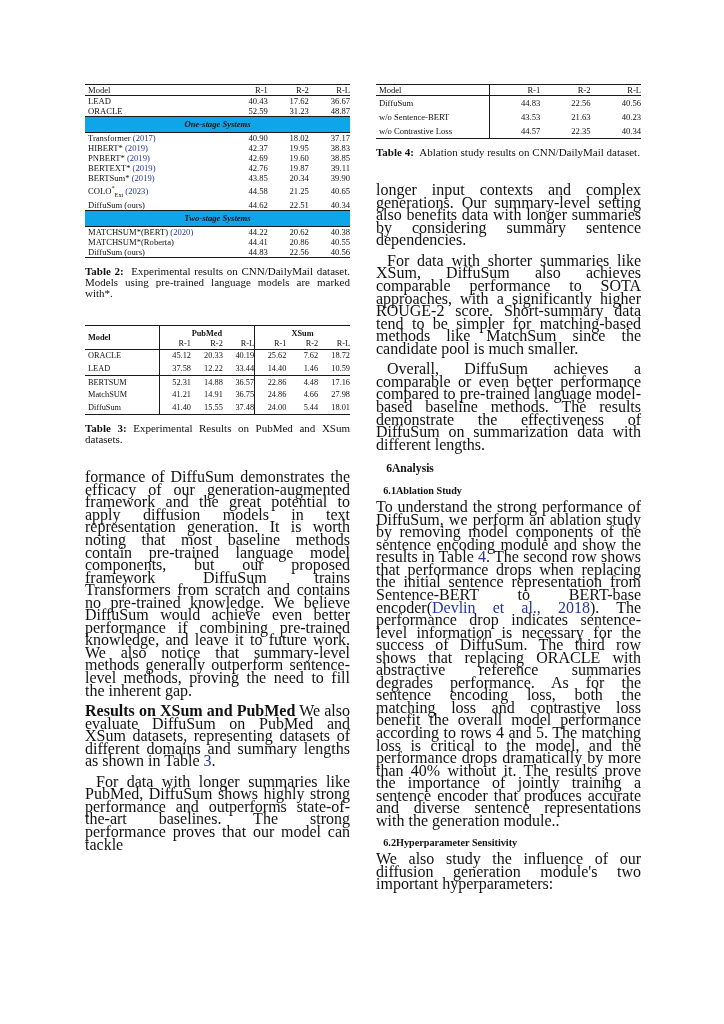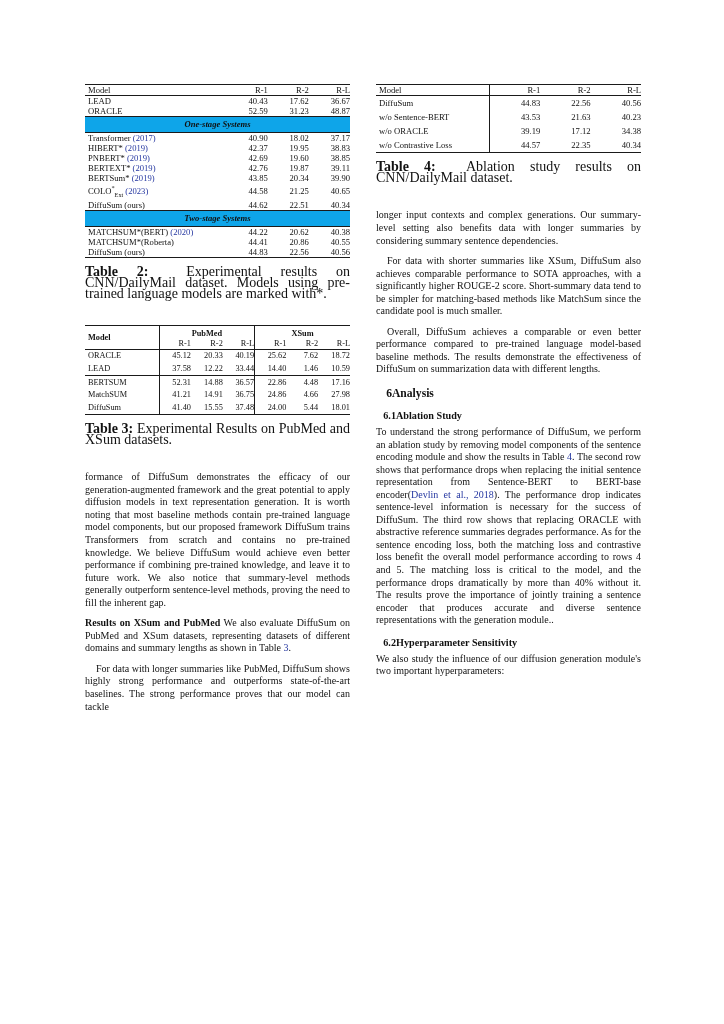--- a/index.html
+++ b/index.html
@@ -21,21 +21,21 @@
     left:85px; top:84px;
     width:556px;
     display:flex;
     justify-content:space-between;
   }
   .col{width:265px;}
   .col.right{width:265px;}
 
   p.body{
     margin:0 0 0 0;
-    font-size:10px;
+    font-size:16px;
     line-height:12.55px;
     text-align:justify;
     text-justify:inter-word;
     hyphens:none;
   }
   p.body + p.body{margin-top:8px;}
   .indent{text-indent:11px;}
   .cite{color:#2436a0;}
   .bld{font-weight:bold;}
 
@@ -80,21 +80,21 @@
     background:#0ea5e9;
     text-align:center;
     font-weight:bold;
     font-style:italic;
     padding:2.4px 0 2.6px 0;
     border-top:0.8px solid #1a1a1a;
     border-bottom:0.8px solid #1a1a1a;
   }
 
   .caption{
-    font-size:14px;
+    font-size:11px;
     line-height:11.2px;
     text-align:justify;
     margin:8px 0 0 0;
   }
   .caption .cl{white-space:nowrap;}
 
   .tbl-block{margin-bottom:0;}
   .spacer-lg{height:26px;}
 
   
@@ -313,26 +313,20 @@
             <td class="num vl b">44.83</td>
             <td class="num b">22.56</td>
             <td class="num b">40.56</td>
           </tr>
           <tr class="dat">
             <td class="mdl">w/o Sentence-BERT</td>
             <td class="num vl">43.53</td>
             <td class="num">21.63</td>
             <td class="num">40.23</td>
           </tr>
-          <tr class="dat">
-            <td class="mdl">w/o ORACLE</td>
-            <td class="num vl">39.19</td>
-            <td class="num">17.12</td>
-            <td class="num">34.38</td>
-          </tr>
           <tr class="dat rule-bot">
             <td class="mdl">w/o Contrastive Loss</td>
             <td class="num vl">44.57</td>
             <td class="num">22.35</td>
             <td class="num">40.34</td>
           </tr>
         </tbody>
           </table>
 
         <p class="caption"><span class="bld cl">Table 4:</span>&nbsp;&nbsp;<span>Ablation study results on CNN/DailyMail dataset.</span></p>

